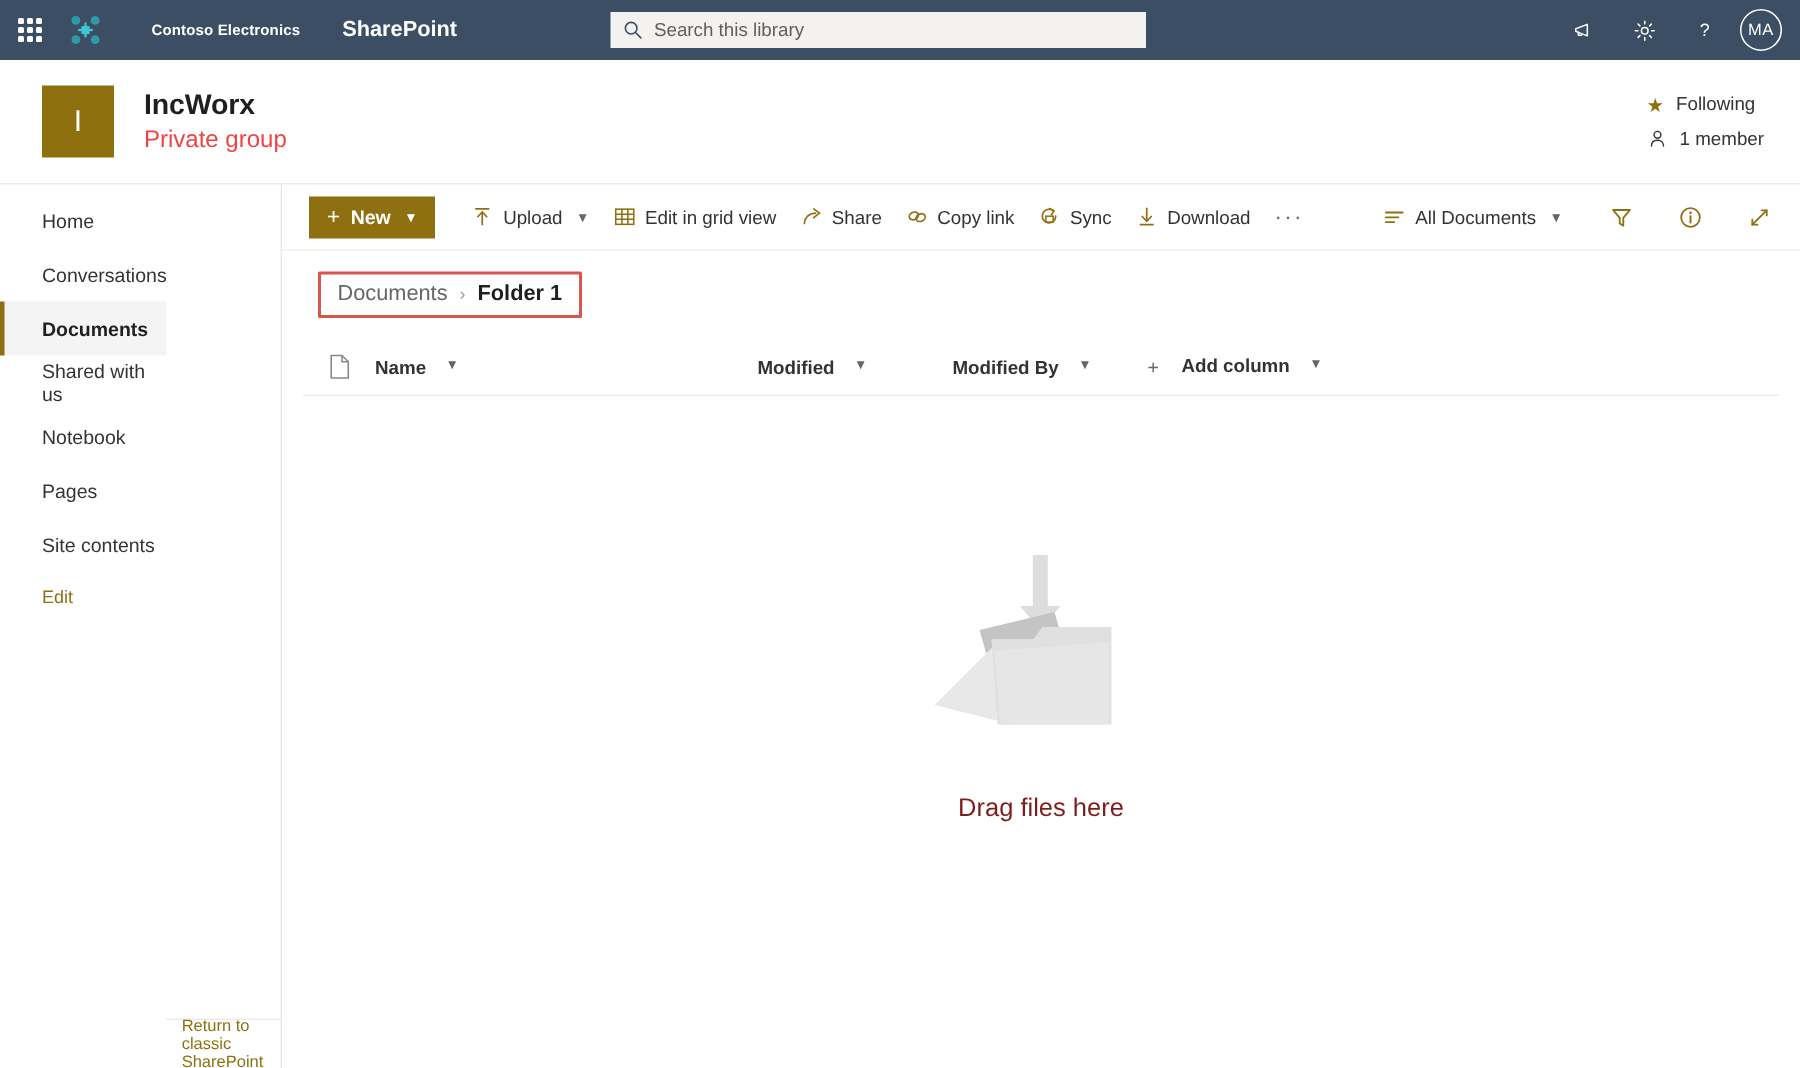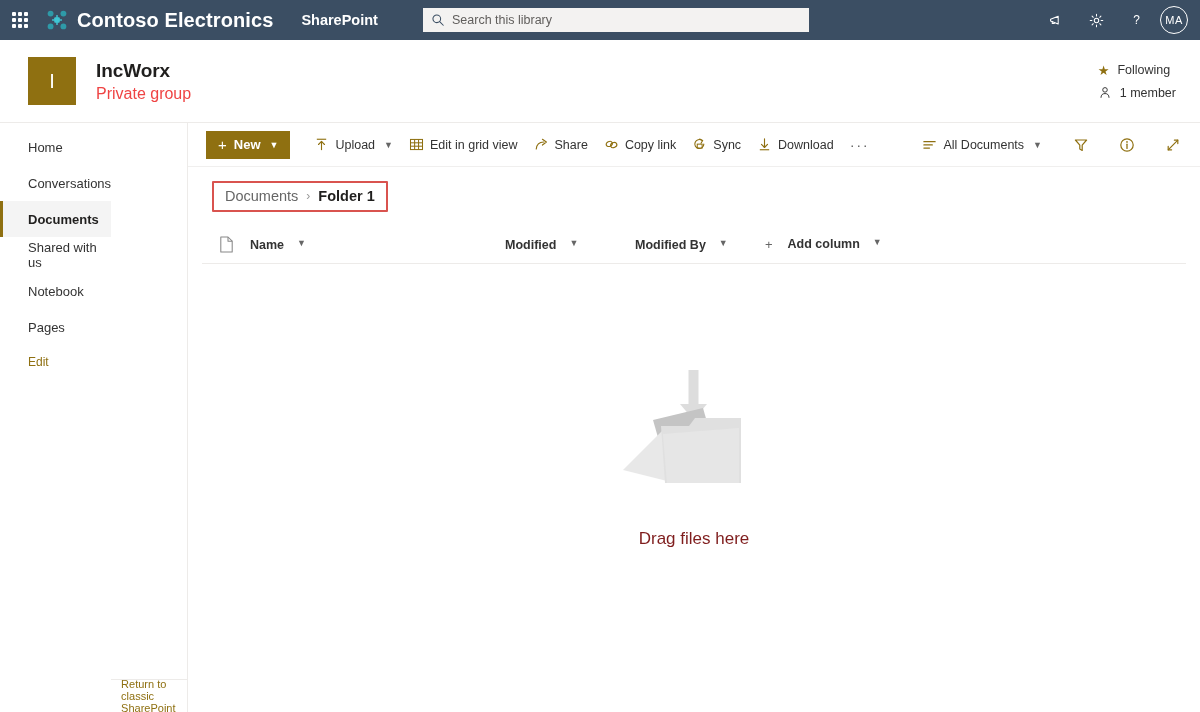--- a/index.html
+++ b/index.html
@@ -33,32 +33,33 @@
     gap: 2px;
   }
   .waffle-grid i { background: #ffffff; display: block; width: 4px; height: 4px; border-radius: 1px; }
 
   .brand {
     display: flex; align-items: center; gap: 9px;
     margin-left: 6px; cursor: pointer;
   }
   .brand-mark { width: 22px; height: 22px; display:block; }
   .brand-name {
-    font-size: 20px; font-weight: bold; color: #ffffff;
+    font-size: 10px; font-weight: bold; color: #ffffff;
     letter-spacing: .1px;
+    margin-left: 24px;
   }
   .suite-app {
     margin-left: 28px;
     font-size: 14.5px; font-weight: bold; color: #ffffff;
     cursor: pointer;
   }
 
   .search-wrap {
-    position: absolute; left: 423px; top: 8px;
-    width: 386px; height: 24px;
+    position: absolute; left: 407px; top: 8px;
+    width: 357px; height: 24px;
   }
   .search-box {
     width: 100%; height: 100%;
     background: #f3f2f1;
     display: flex; align-items: center;
     padding: 0 8px; gap: 7px;
     border: none;
   }
   .search-ico { width: 14px; height: 14px; flex: 0 0 auto; }
   .search-input {
@@ -365,20 +366,23 @@
         <span>Documents</span>
       </div>
       <div class="nav-item">
         <span>Shared with us</span>
       </div>
       <div class="nav-item">
         <span>Notebook</span>
       </div>
       <div class="nav-item">
         <span>Pages</span>
+      </div>
+      <div class="nav-item">
+        <span>Site contents</span>
       </div>
       <div class="nav-edit">Edit</div>
     </div>
     <div class="nav-footer">Return to classic SharePoint</div>
   </div>
 
   <div class="main">
 
     <div class="cmd-bar">
       <div class="btn-new">

